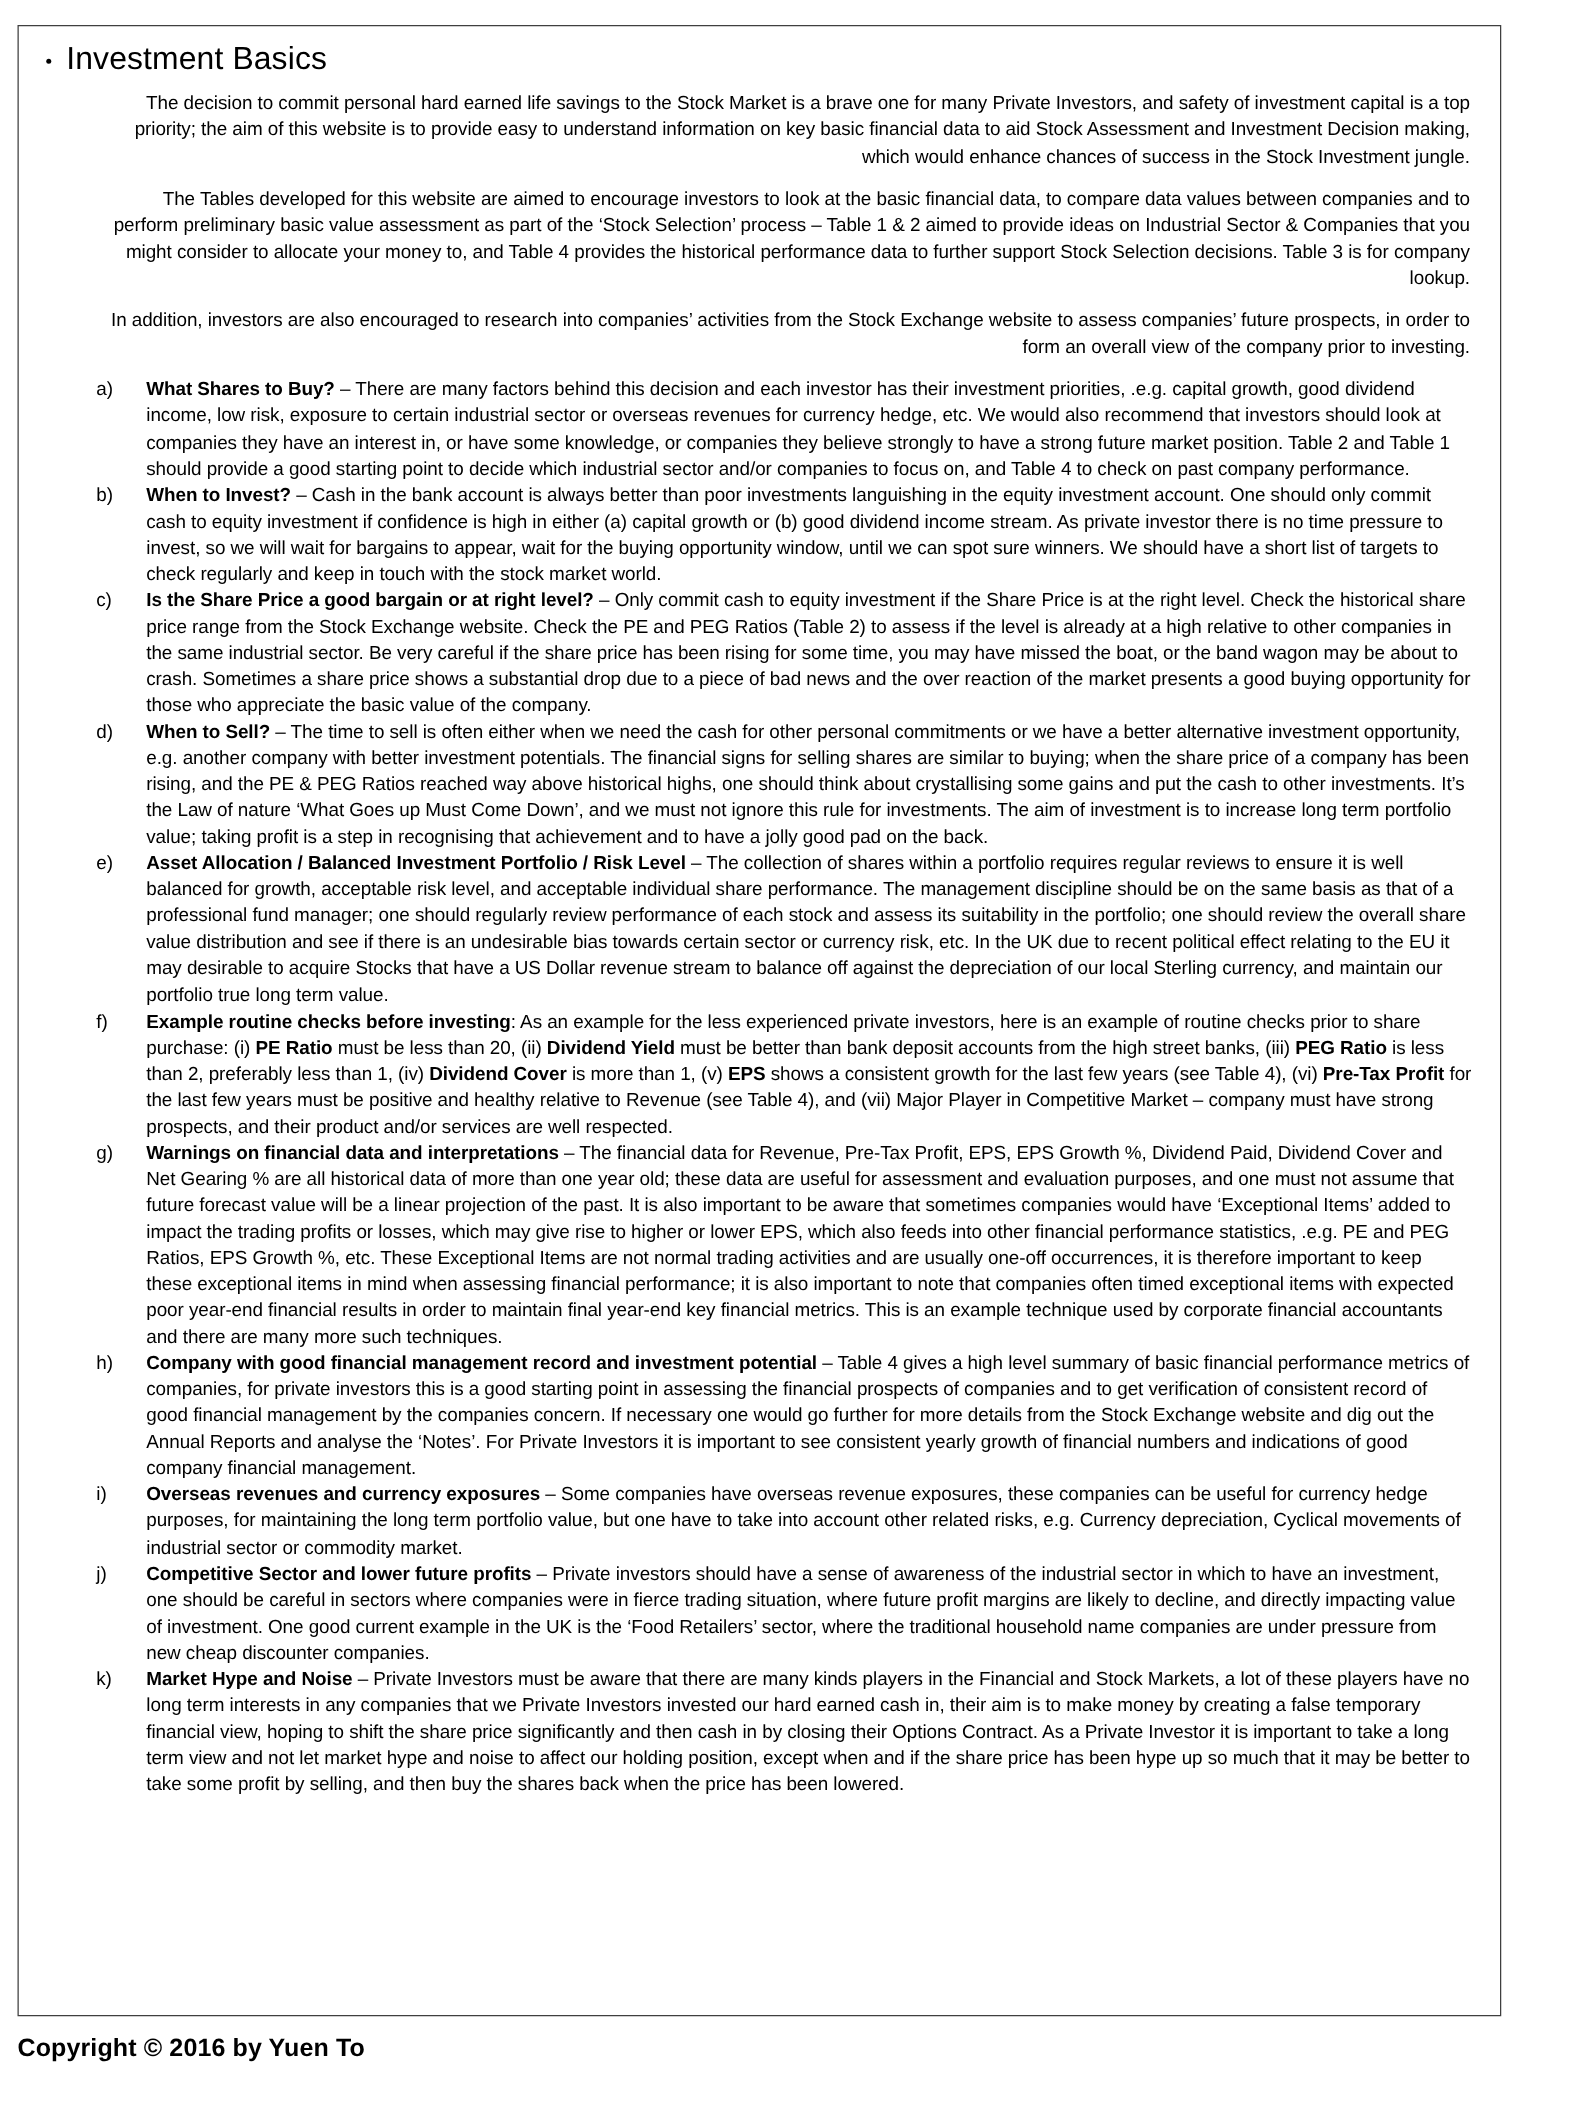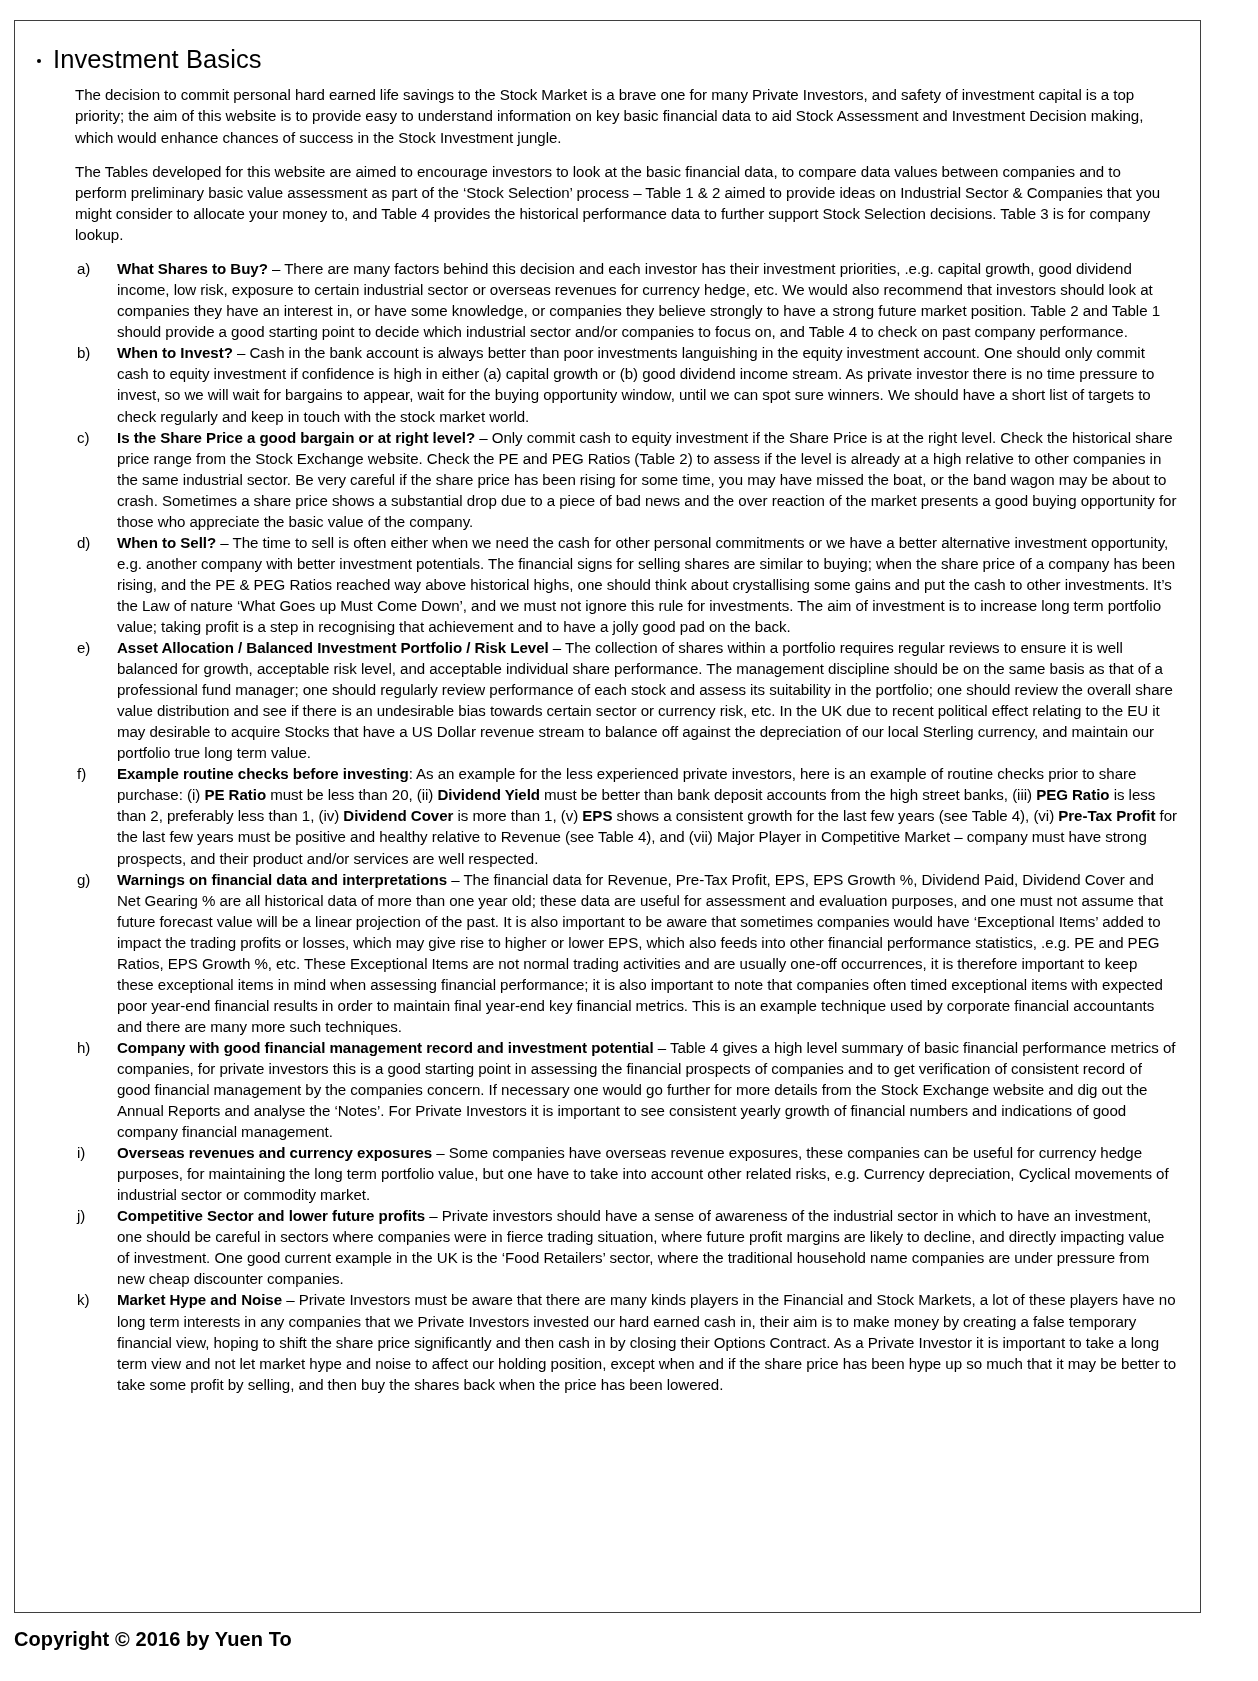--- a/index.html
+++ b/index.html
@@ -21,21 +21,21 @@
     box-sizing: border-box;
   }
   .content-box {
     position: absolute;
     left: 14px;
     top: 20px;
     width: 1187px;
     height: 1593px;
     border: 1px solid #3f3f3f;
     box-sizing: border-box;
-    padding: 20px 20px 10px 20px;
+    padding: 8px 20px 10px 20px;
   }
   .page-title {
     font-size: 25.5px;
     font-weight: 400;
     line-height: 1.15;
     margin: 4px 0 10px 18px;
     letter-spacing: 0.1px;
     position: relative;
   }
   .page-title .bullet-dot {
@@ -45,21 +45,21 @@
     width: 4px;
     height: 4px;
     background: #000;
     border-radius: 50%;
   }
   .intro-para {
     font-size: 15.1px;
     line-height: 1.40;
     margin: 4px 0 13px 0;
     padding: 0 4px 0 40px;
-    text-align: left;
+    text-align: right;
     letter-spacing: -0.05px;
   }
   ol.lettered {
     list-style: none;
     margin: 6px 0 0 0;
     padding: 0;
   }
   ol.lettered > li {
     position: relative;
     font-size: 15.1px;
@@ -96,20 +96,21 @@
 
   <div class="content-box">
 
     <h1 class="page-title">
       <span class="bullet-dot"></span>
       <span>Investment Basics</span>
     </h1>
 
     <p class="intro-para">The decision to commit personal hard earned life savings to the Stock Market is a brave one for many Private Investors, and safety of investment capital is a top priority; the aim of this website is to provide easy to understand information on key basic financial data to aid Stock Assessment and Investment Decision making, which would enhance chances of success in the Stock Investment jungle.</p>
     <p class="intro-para">The Tables developed for this website are aimed to encourage investors to look at the basic financial data, to compare data values between companies and to perform preliminary basic value assessment as part of the ‘Stock Selection’ process – Table 1 &amp; 2 aimed to provide ideas on Industrial Sector &amp; Companies that you might consider to allocate your money to, and Table 4 provides the historical performance data to further support Stock Selection decisions. Table 3 is for company lookup.</p>
+    <p class="intro-para">In addition, investors are also encouraged to research into companies’ activities from the Stock Exchange website to assess companies’ future prospects, in order to form an overall view of the company prior to investing.</p>
 
     <ol class="lettered" id="list-root">
         <li><span class="marker">a)</span><span class="lead">What Shares to Buy?</span><span> – There are many factors behind this decision and each investor has their investment priorities, .e.g. capital growth, good dividend income, low risk, exposure to certain industrial sector or overseas revenues for currency hedge, etc. We would also recommend that investors should look at companies they have an interest in, or have some knowledge, or companies they believe strongly to have a strong future market position. Table 2 and Table 1 should provide a good starting point to decide which industrial sector and/or companies to focus on, and Table 4 to check on past company performance.</span></li>
         <li><span class="marker">b)</span><span class="lead">When to Invest?</span><span> – Cash in the bank account is always better than poor investments languishing in the equity investment account. One should only commit cash to equity investment if confidence is high in either (a) capital growth or (b) good dividend income stream. As private investor there is no time pressure to invest, so we will wait for bargains to appear, wait for the buying opportunity window, until we can spot sure winners. We should have a short list of targets to check regularly and keep in touch with the stock market world.</span></li>
         <li><span class="marker">c)</span><span class="lead">Is the Share Price a good bargain or at right level?</span><span> – Only commit cash to equity investment if the Share Price is at the right level. Check the historical share price range from the Stock Exchange website. Check the PE and PEG Ratios (Table 2) to assess if the level is already at a high relative to other companies in the same industrial sector. Be very careful if the share price has been rising for some time, you may have missed the boat, or the band wagon may be about to crash. Sometimes a share price shows a substantial drop due to a piece of bad news and the over reaction of the market presents a good buying opportunity for those who appreciate the basic value of the company.</span></li>
         <li><span class="marker">d)</span><span class="lead">When to Sell?</span><span> – The time to sell is often either when we need the cash for other personal commitments or we have a better alternative investment opportunity, e.g. another company with better investment potentials. The financial signs for selling shares are similar to buying; when the share price of a company has been rising, and the PE &amp; PEG Ratios reached way above historical highs, one should think about crystallising some gains and put the cash to other investments. It’s the Law of nature ‘What Goes up Must Come Down’, and we must not ignore this rule for investments. The aim of investment is to increase long term portfolio value; taking profit is a step in recognising that achievement and to have a jolly good pad on the back.</span></li>
         <li><span class="marker">e)</span><span class="lead">Asset Allocation / Balanced Investment Portfolio / Risk Level</span><span> – The collection of shares within a portfolio requires regular reviews to ensure it is well balanced for growth, acceptable risk level, and acceptable individual share performance. The management discipline should be on the same basis as that of a professional fund manager; one should regularly review performance of each stock and assess its suitability in the portfolio; one should review the overall share value distribution and see if there is an undesirable bias towards certain sector or currency risk, etc. In the UK due to recent political effect relating to the EU it may desirable to acquire Stocks that have a US Dollar revenue stream to balance off against the depreciation of our local Sterling currency, and maintain our portfolio true long term value.</span></li>
         <li><span class="marker">f)</span><span class="lead">Example routine checks before investing</span><span>: As an example for the less experienced private investors, here is an example of routine checks prior to share purchase: (i) </span><span class="lead">PE Ratio</span><span> must be less than 20, (ii) </span><span class="lead">Dividend Yield</span><span> must be better than bank deposit accounts from the high street banks, (iii) </span><span class="lead">PEG Ratio</span><span> is less than 2, preferably less than 1, (iv) </span><span class="lead">Dividend Cover</span><span> is more than 1, (v) </span><span class="lead">EPS</span><span> shows a consistent growth for the last few years (see Table 4), (vi) </span><span class="lead">Pre-Tax Profit</span><span> for the last few years must be positive and healthy relative to Revenue (see Table 4), and (vii) Major Player in Competitive Market – company must have strong prospects, and their product and/or services are well respected.</span></li>
         <li><span class="marker">g)</span><span class="lead">Warnings on financial data and interpretations</span><span> – The financial data for Revenue, Pre-Tax Profit, EPS, EPS Growth %, Dividend Paid, Dividend Cover and Net Gearing % are all historical data of more than one year old; these data are useful for assessment and evaluation purposes, and one must not assume that future forecast value will be a linear projection of the past. It is also important to be aware that sometimes companies would have ‘Exceptional Items’ added to impact the trading profits or losses, which may give rise to higher or lower EPS, which also feeds into other financial performance statistics, .e.g. PE and PEG Ratios, EPS Growth %, etc. These Exceptional Items are not normal trading activities and are usually one-off occurrences, it is therefore important to keep these exceptional items in mind when assessing financial performance; it is also important to note that companies often timed exceptional items with expected poor year-end financial results in order to maintain final year-end key financial metrics. This is an example technique used by corporate financial accountants and there are many more such techniques.</span></li>
         <li><span class="marker">h)</span><span class="lead">Company with good financial management record and investment potential</span><span> – Table 4 gives a high level summary of basic financial performance metrics of companies, for private investors this is a good starting point in assessing the financial prospects of companies and to get verification of consistent record of good financial management by the companies concern. If necessary one would go further for more details from the Stock Exchange website and dig out the Annual Reports and analyse the ‘Notes’. For Private Investors it is important to see consistent yearly growth of financial numbers and indications of good company financial management.</span></li>

